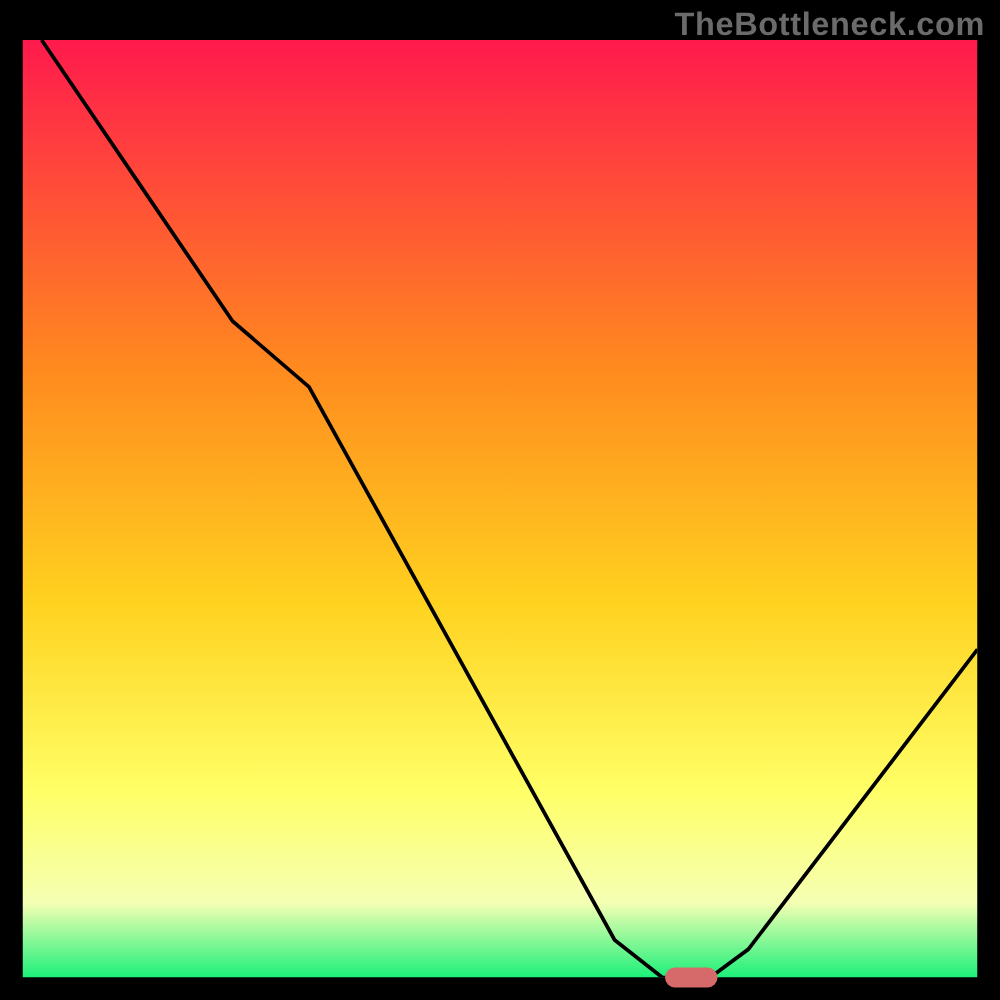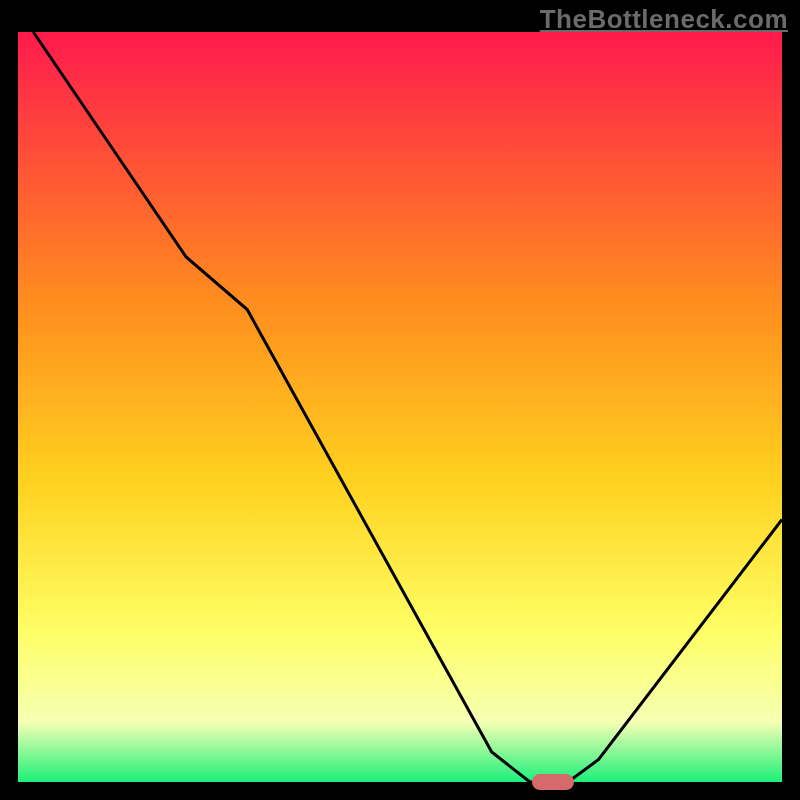--- a/index.html
+++ b/index.html
@@ -12,21 +12,20 @@
   }
   .watermark {
     position: absolute;
     top: 4px;
     right: 12px;
     font-family: Arial, Helvetica, sans-serif;
     font-size: 26px;
     font-weight: bold;
     color: #6b6b6b;
     letter-spacing: 0.5px;
-    text-decoration: underline;
   }
   .plot {
     position: absolute;
     left: 18px;
     top: 32px;
     width: 764px;
     height: 750px;
   }
   .plot svg { display: block; width: 100%; height: 100%; }
   .marker {

